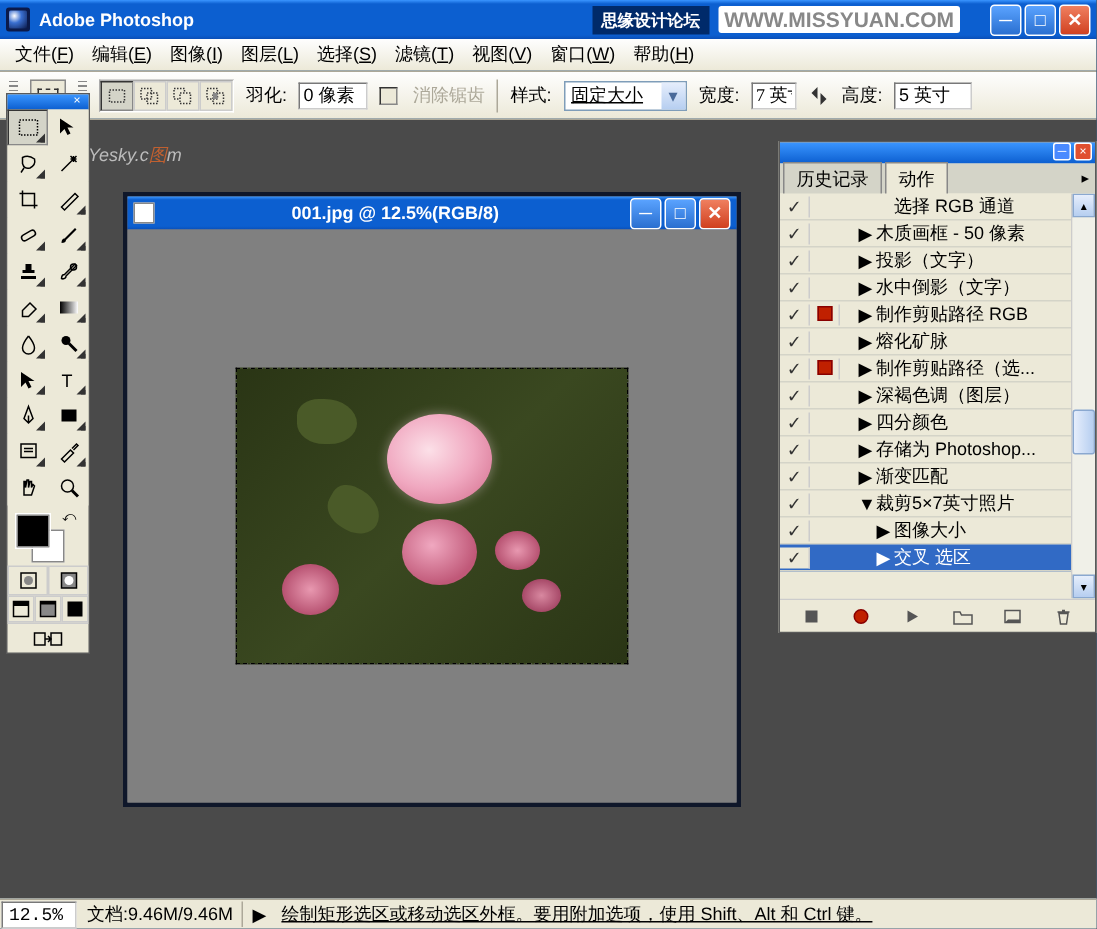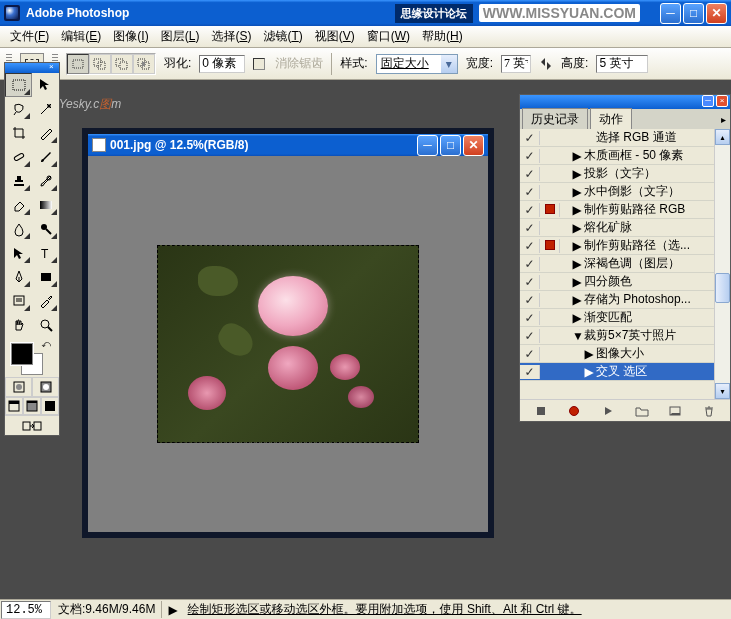--- a/index.html
+++ b/index.html
@@ -55,21 +55,21 @@
 .swatches { padding: 4px; position: relative; height: 40px; }
 .fg { position: absolute; top: 6px; left: 6px; width: 22px; height: 22px; background: #000; border: 1px solid #888; outline: 1px solid #fff; z-index: 2; }
 .bg { position: absolute; top: 16px; left: 16px; width: 22px; height: 22px; background: #fff; border: 1px solid #888; }
 .mini-swap { position: absolute; top: 2px; right: 8px; font-size: 9px; }
 .quickmask { display: grid; grid-template-columns: 1fr 1fr; }
 .qm { height: 20px; border: 1px solid #ccc; display: flex; align-items: center; justify-content: center; }
 .screenmodes { display: grid; grid-template-columns: 1fr 1fr 1fr; }
 .sm { height: 18px; border: 1px solid #ccc; display: flex; align-items: center; justify-content: center; }
 .jump { height: 20px; display: flex; align-items: center; justify-content: center; border-top: 1px solid #ccc; }
 
-.docwin { position: absolute; top: 48px; left: 82px; width: 412px; height: 410px; border: 6px solid #0f172a; background: #808080; z-index: 3; }
+.docwin { position: absolute; top: 48px; left: 82px; width: 412px; height: 410px; border: 3px solid #0f172a; background: #808080; z-index: 3; text-align: center; }
 .docwin .titlebar { height: 22px; font-size: 12px; }
 .docwin .titlebar .doc-icon { width: 14px; height: 14px; background: #fff; margin-right: 4px; border: 1px solid #888; position: relative; }
 .canvas-area { position: absolute; top: 22px; left: 0; right: 0; bottom: 0; background: #808080; display: flex; align-items: center; justify-content: center; }
 .canvas { width: 262px; height: 198px; background: linear-gradient(135deg, #2a3515 0%, #3a4820 50%, #2a3515 100%); position: relative; border: 1px dashed #fff; outline: 1px dashed #000; outline-offset: -1px; }
 .flower { position: absolute; border-radius: 50%; }
 .f1 { width: 70px; height: 60px; background: radial-gradient(ellipse at 40% 40%, #fce0e8 0%, #f0a8c0 50%, #d06888 100%); top: 30px; left: 100px; box-shadow: 0 0 8px rgba(252,224,232,0.4); }
 .f2 { width: 50px; height: 44px; background: radial-gradient(ellipse at 40% 40%, #f0a8c0 0%, #c05878 70%); top: 100px; left: 110px; }
 .f3 { width: 38px; height: 34px; background: radial-gradient(ellipse, #e898b0 0%, #b04868 80%); top: 130px; left: 30px; }
 .f4 { width: 30px; height: 26px; background: radial-gradient(ellipse, #e898b0 0%, #b04868 80%); top: 108px; left: 172px; }
 .f5 { width: 26px; height: 22px; background: radial-gradient(ellipse, #d888a0 0%, #a04060 80%); top: 140px; left: 190px; }

